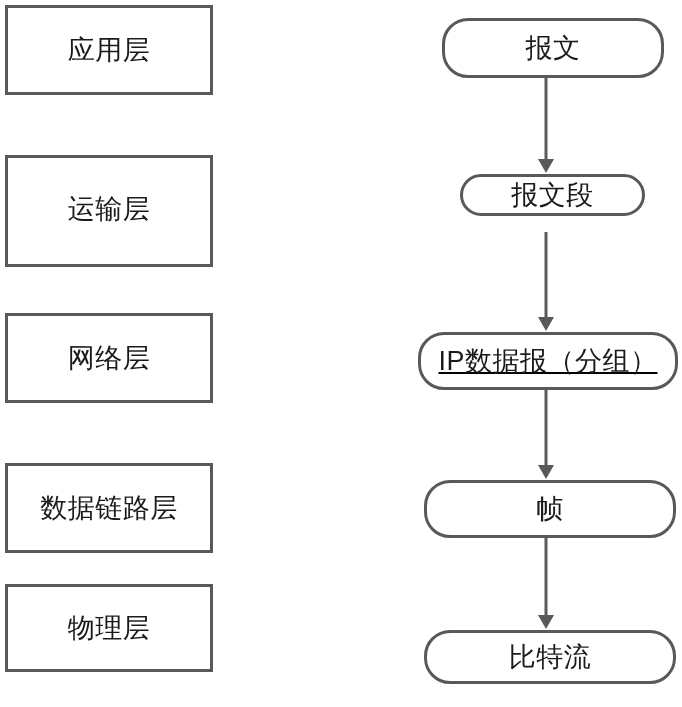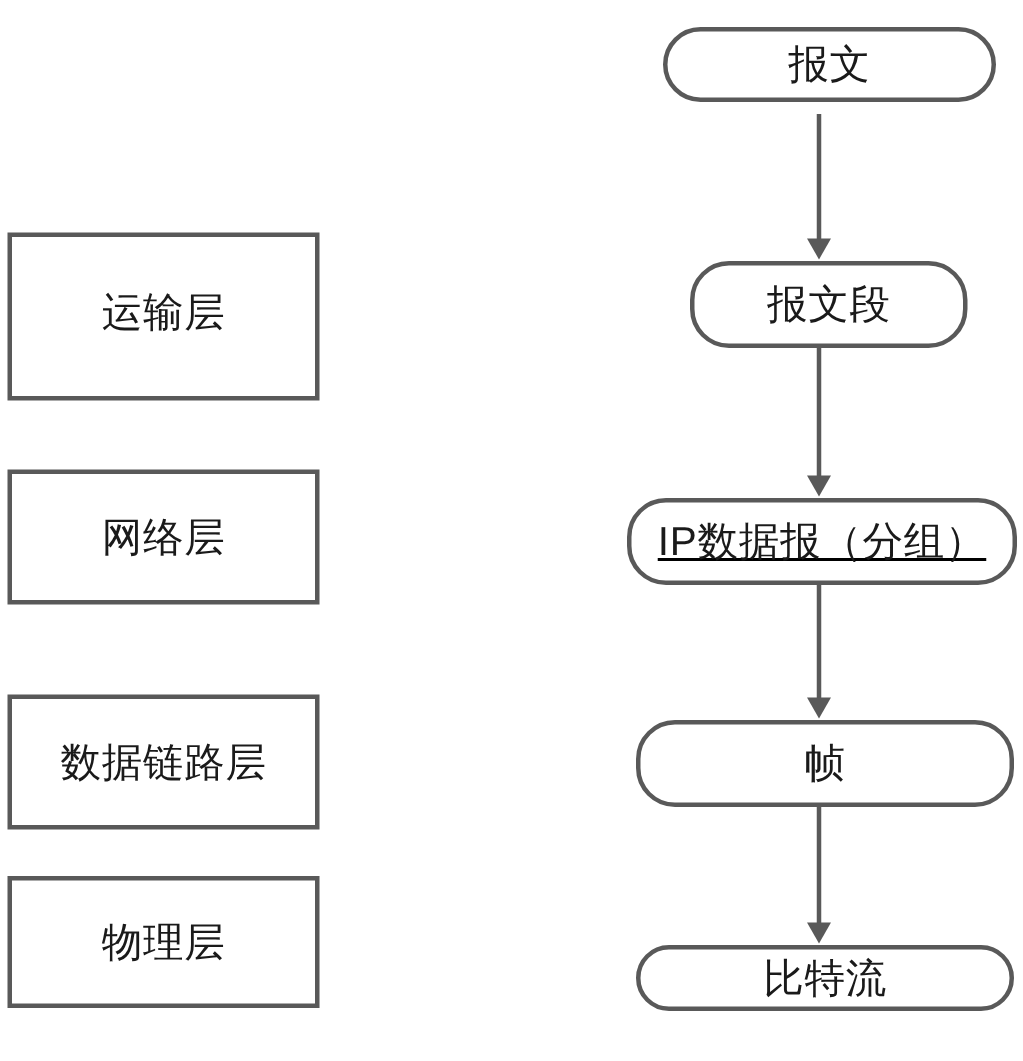--- a/index.html
+++ b/index.html
@@ -61,54 +61,57 @@
   }
   .arrow svg {
     display: block;
   }
 </style>
 </head>
 <body>
 
 <div id="canvas">
 
+  <div class="layer-box" style="left:5px; top:5px; width:208px; height:90px;">
+    <span class="box-label">应用层</span>
+  </div>
 
   <div class="layer-box" style="left:5px; top:155px; width:208px; height:112px;font-family:Liberation Mono, monospace;">
     <span class="box-label">运输层</span>
   </div>
 
   <div class="layer-box" style="left:5px; top:313px; width:208px; height:90px;">
     <span class="box-label">网络层</span>
   </div>
 
   <div class="layer-box" style="left:5px; top:463px; width:208px; height:90px;">
     <span class="box-label">数据链路层</span>
   </div>
 
   <div class="layer-box" style="left:5px; top:584px; width:208px; height:88px;">
     <span class="box-label">物理层</span>
   </div>
 
-  <div class="pdu-box" style="left:442px; top:18px; width:222px; height:50px;">
+  <div class="pdu-box" style="left:442px; top:18px; width:222px; height:60px;">
     <span class="box-label">报文</span>
   </div>
 
-  <div class="pdu-box" style="left:460px; top:174px; width:185px; height:58px;">
+  <div class="pdu-box" style="left:460px; top:174px; width:185px; height:42px;">
     <span class="box-label">报文段</span>
   </div>
 
   <div class="pdu-box" style="left:418px; top:332px; width:260px; height:58px;text-decoration:underline;">
     <span class="box-label">IP数据报（分组）</span>
   </div>
 
   <div class="pdu-box" style="left:424px; top:480px; width:252px; height:58px;">
     <span class="box-label">帧</span>
   </div>
 
-  <div class="pdu-box" style="left:424px; top:630px; width:252px; height:44px;">
+  <div class="pdu-box" style="left:424px; top:630px; width:252px; height:54px;">
     <span class="box-label">比特流</span>
   </div>
 
   <div class="arrow" style="left:537px; top:76px;">
     <svg width="18" height="98" viewBox="0 0 18 98">
       <line x1="9" y1="0" x2="9" y2="84" stroke="#595959" stroke-width="3"></line>
       <polygon points="1,83 17,83 9,97" fill="#595959"></polygon>
     </svg>
   </div>
 

